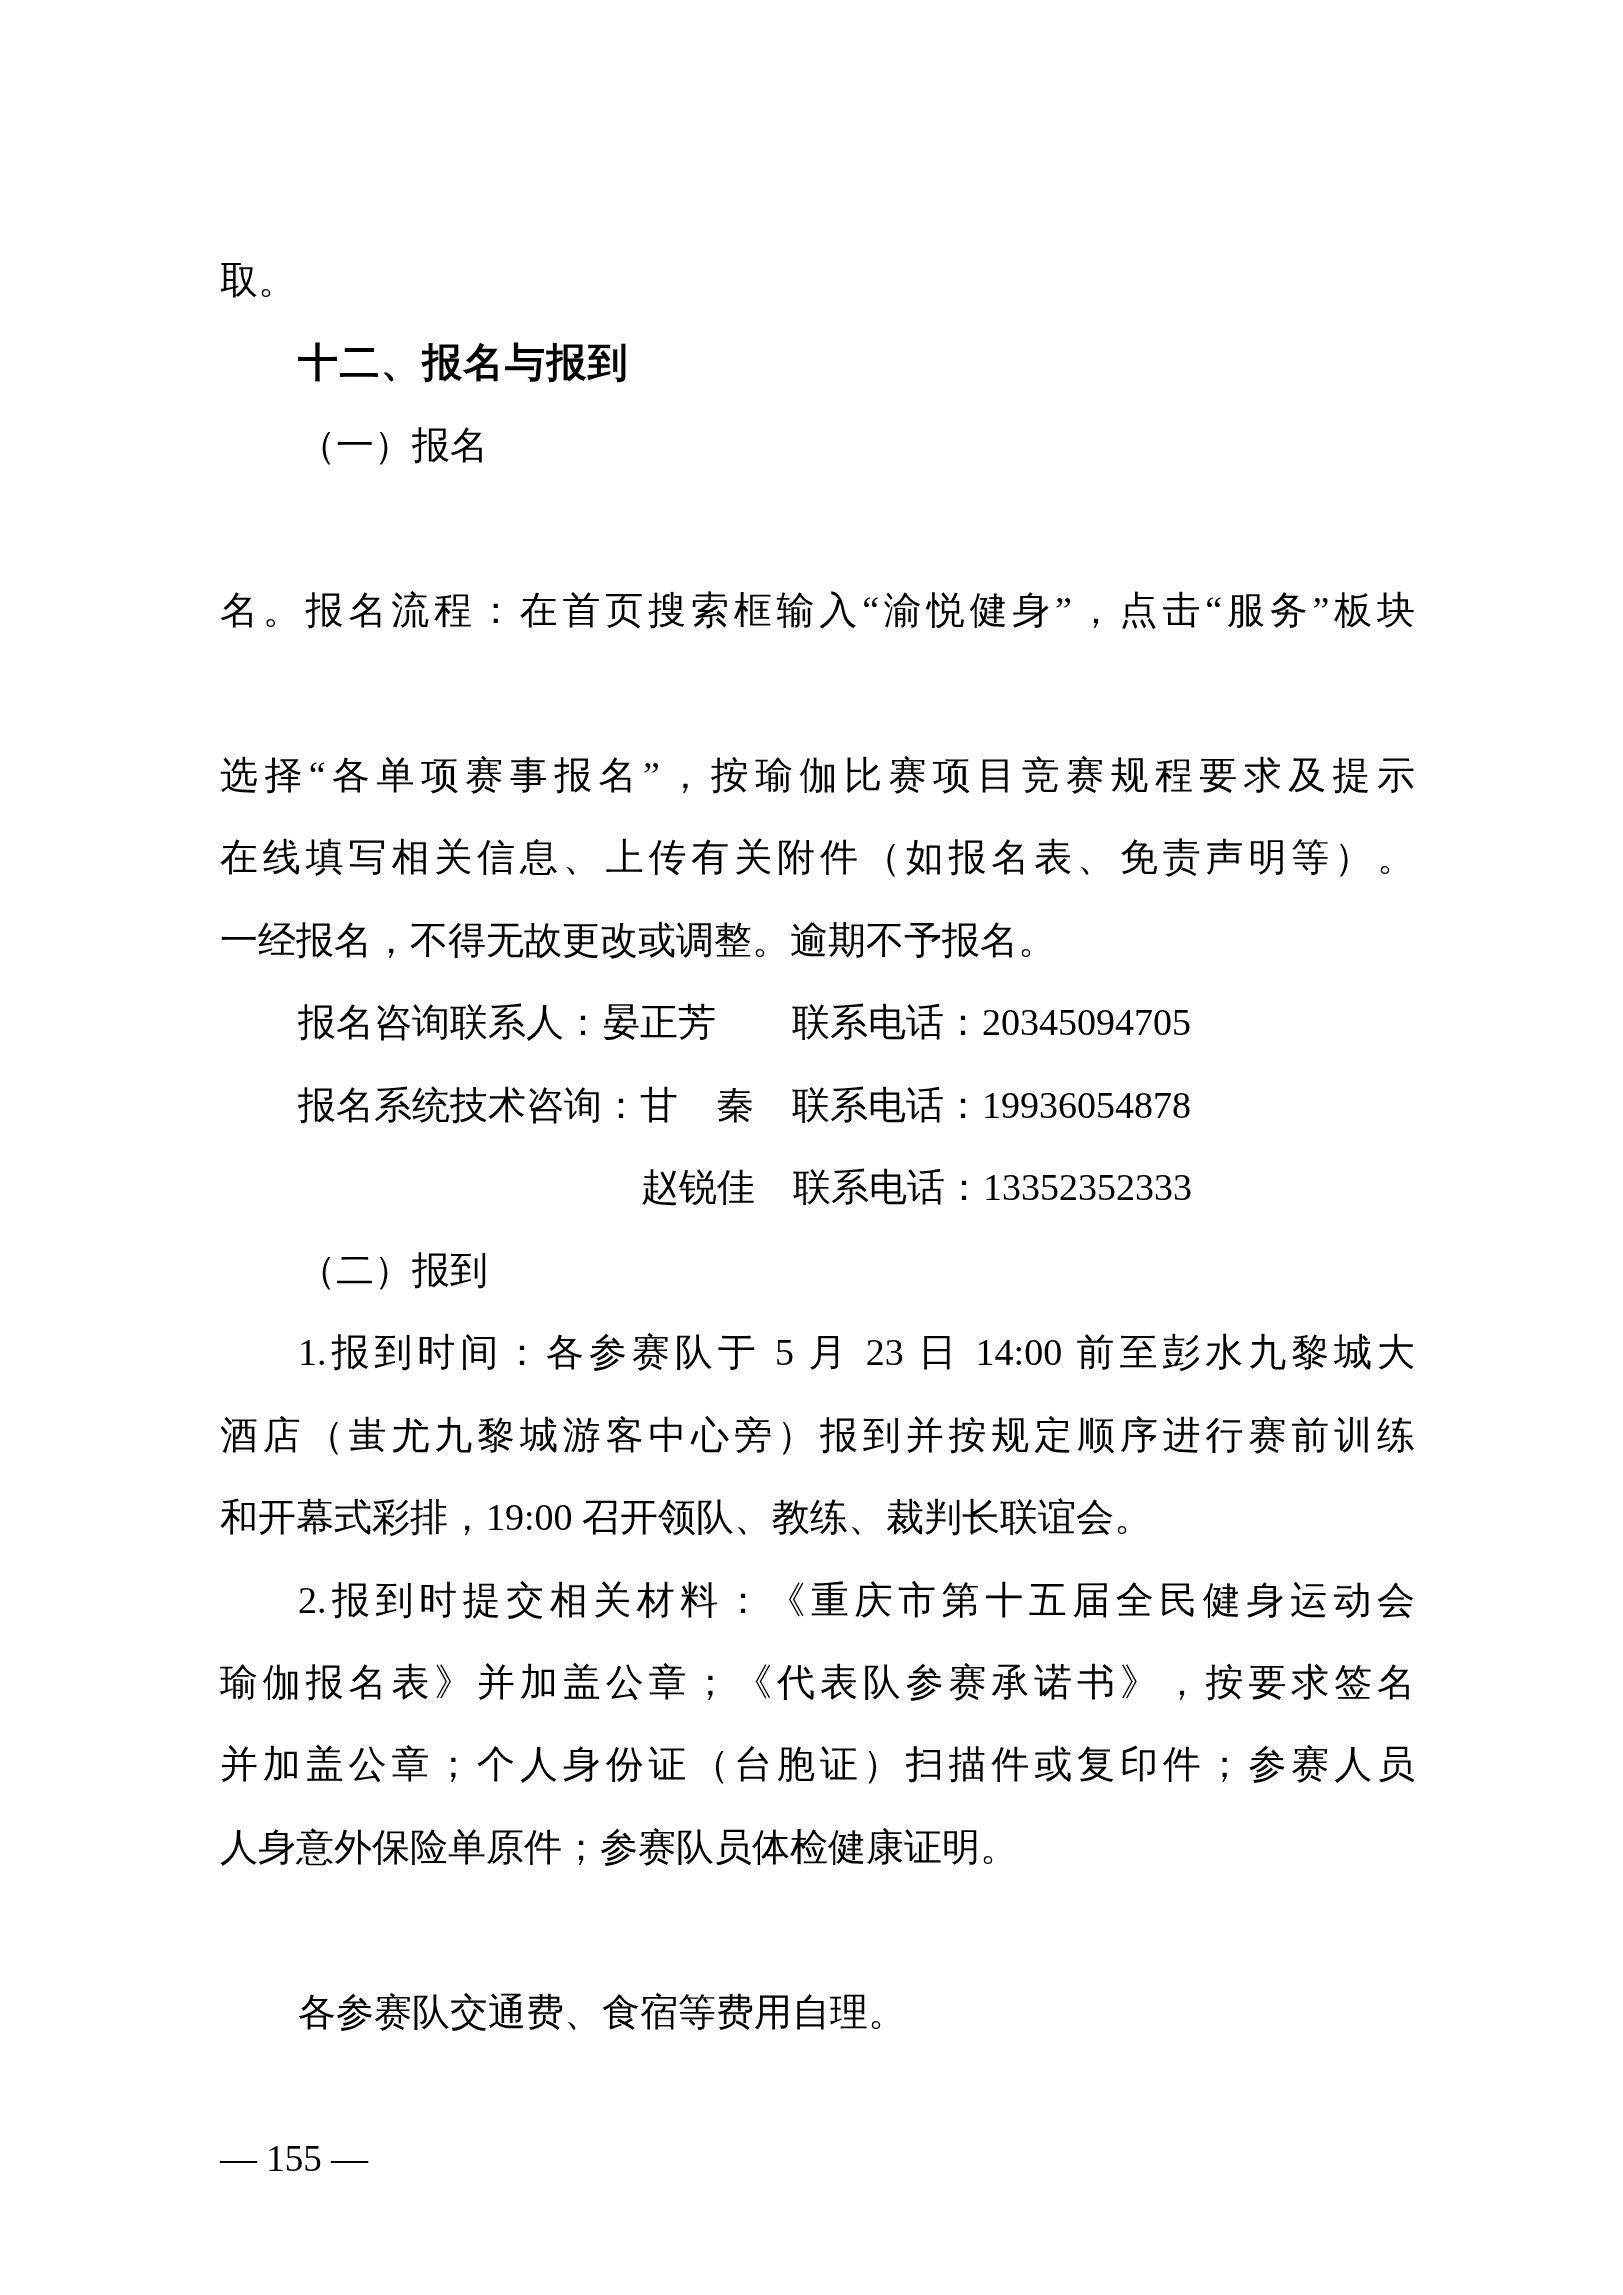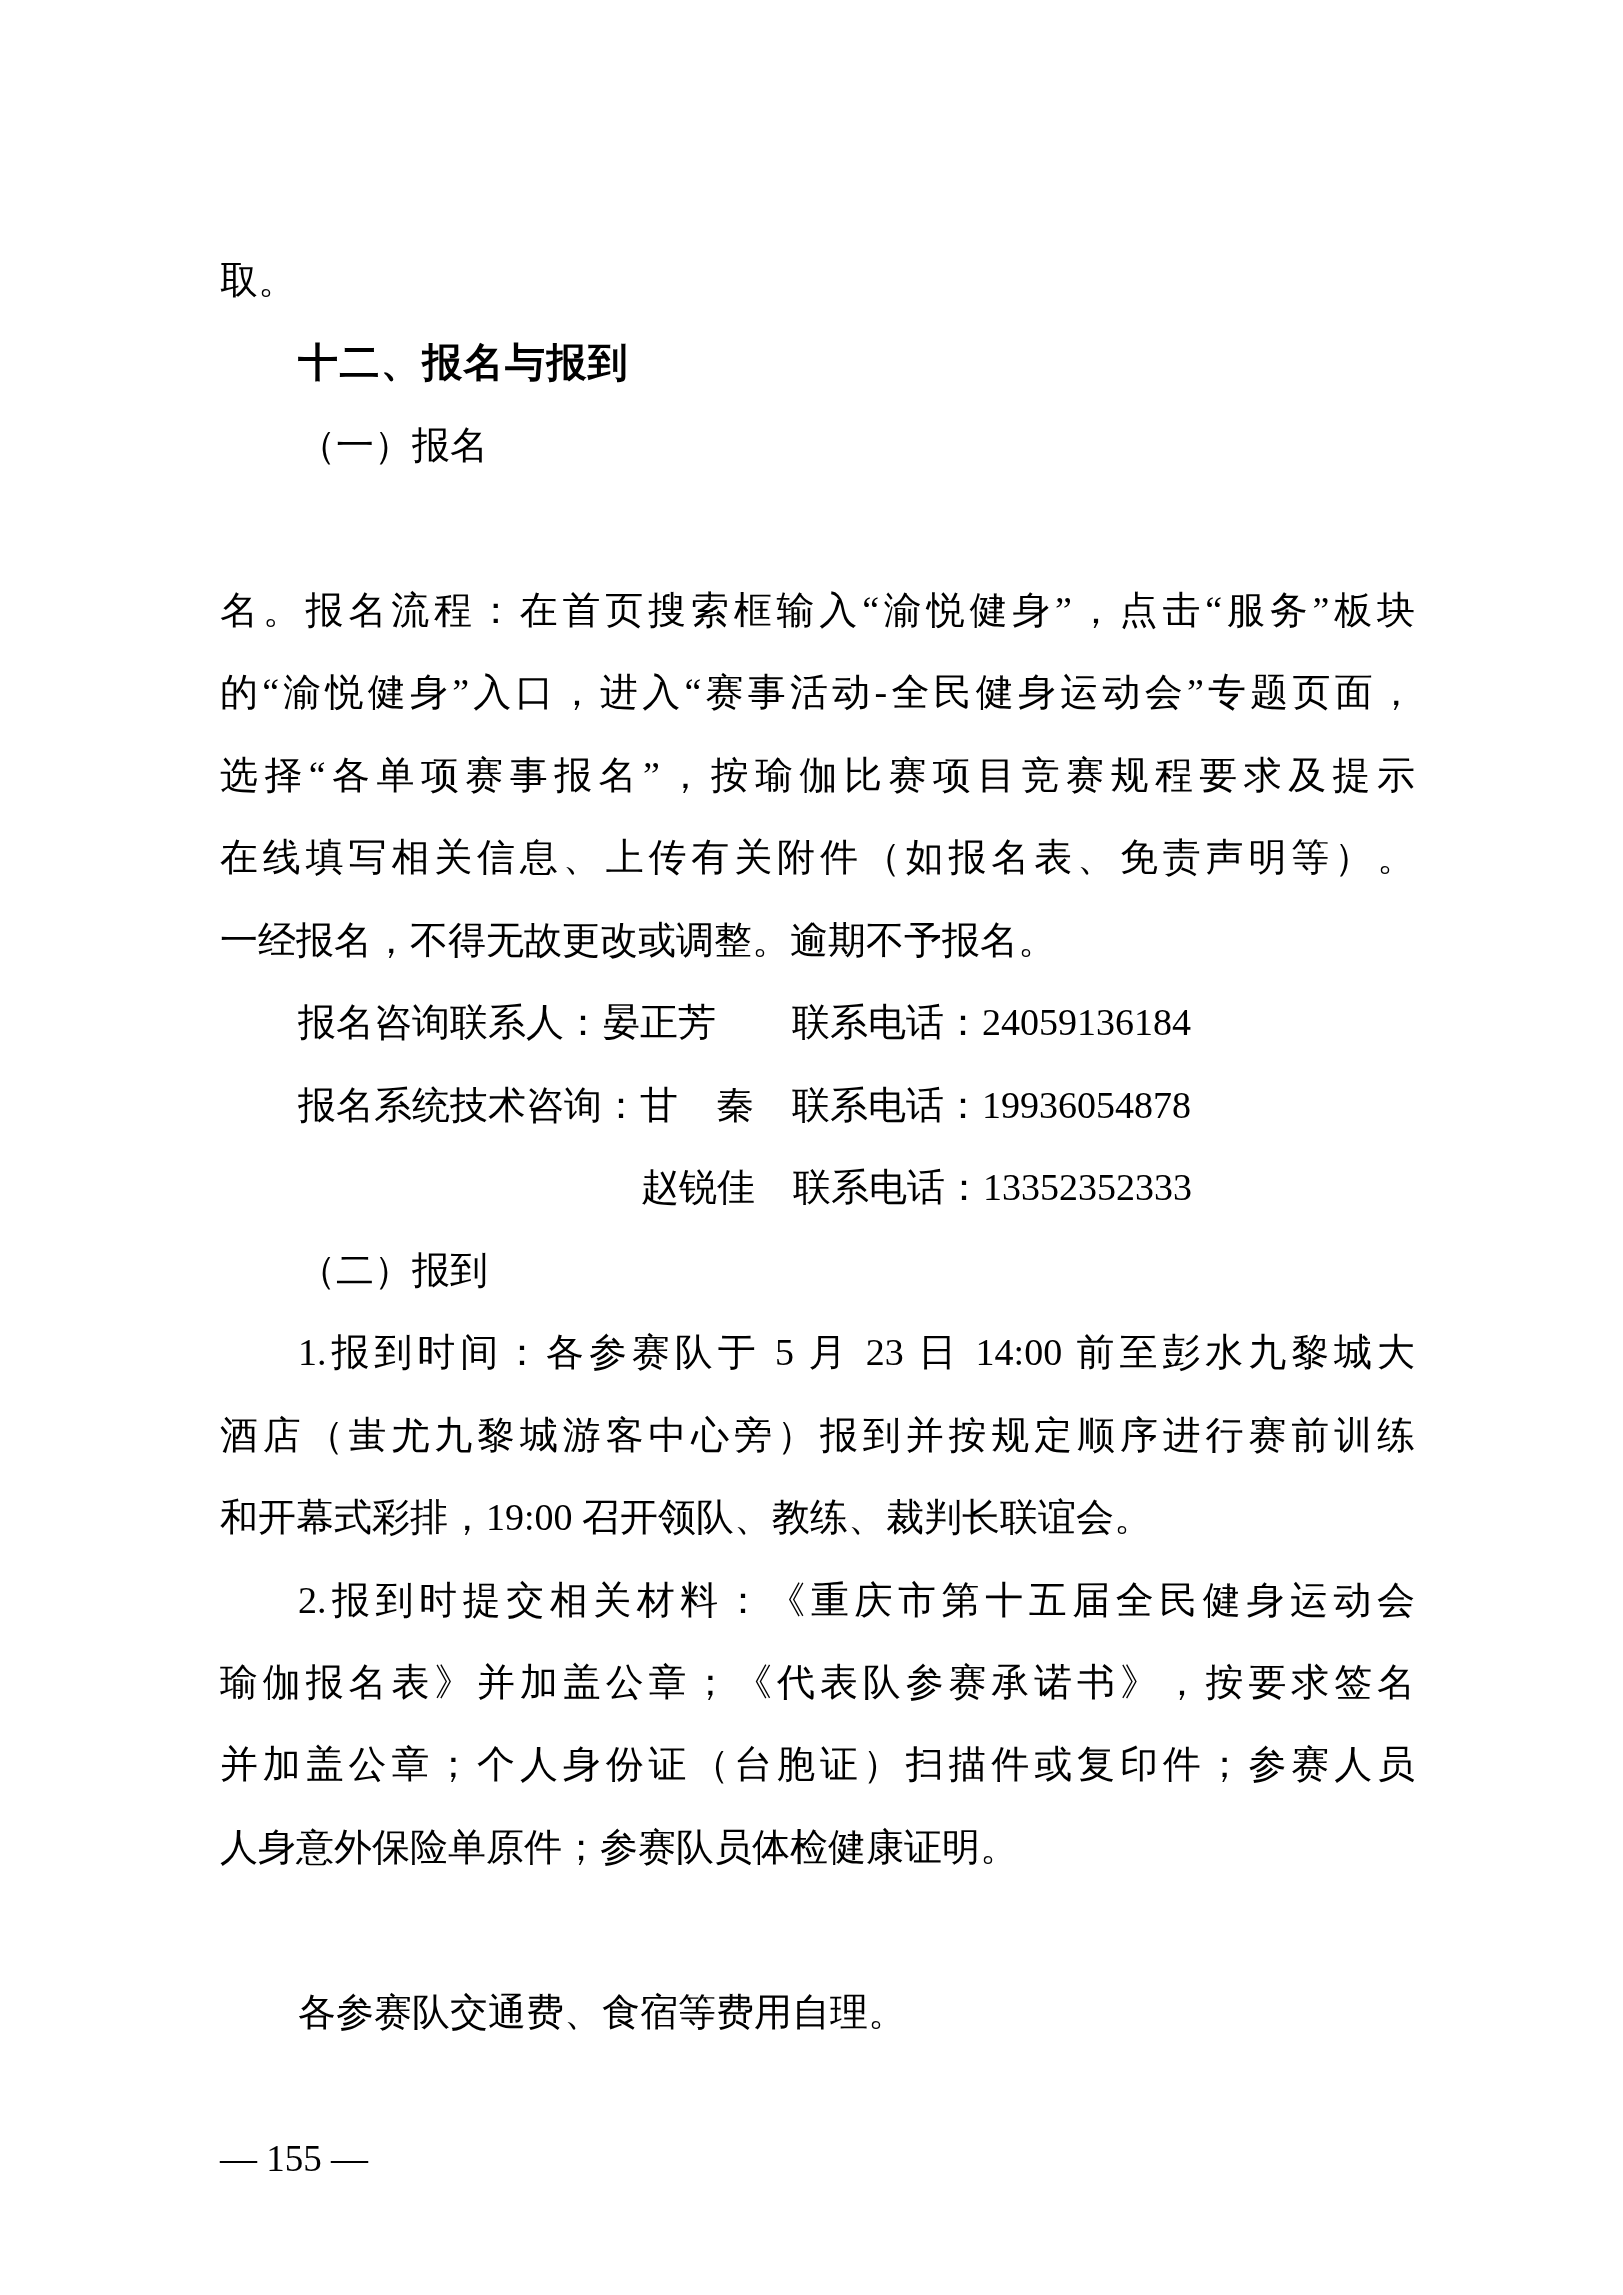--- a/index.html
+++ b/index.html
@@ -56,26 +56,25 @@
 
 <div class="page">
 
   <div class="tl" style="top:239px">取。</div>
 
   <div class="tl ind h" style="top:321px">十二、报名与报到</div>
 
   <div class="tl ind" style="top:404px">（一）报名</div>
 
   <div class="tl j" style="top:569px">名。报名流程：在首页搜索框输入“渝悦健身”，点击“服务”板块</div>
-  <div class="tl j" style="top:651px">的“渝悦健身”入口，进入“赛事活动-全民健身运动会”专题页面，</div>
   <div class="tl j" style="top:816px">在线填写相关信息、上传有关附件（如报名表、免责声明等）。</div>
   <div class="tl j" style="top:734px">选择“各单项赛事报名”，按瑜伽比赛项目竞赛规程要求及提示</div>
   <div class="tl" style="top:899px">一经报名，不得无故更改或调整。逾期不予报名。</div>
 
-  <div class="tl ind" style="top:981px">报名咨询联系人：晏正芳　　联系电话：24059136184</div>
+  <div class="tl ind" style="top:981px">报名咨询联系人：晏正芳　　联系电话：20345094705</div>
   <div class="tl ind" style="top:1064px">报名系统技术咨询：甘　秦　联系电话：19936054878</div>
   <div class="tl z" style="top:1146px">赵锐佳　联系电话：13352352333</div>
 
   <div class="tl ind" style="top:1229px">（二）报到</div>
 
   <div class="tl ind j" style="top:1311px">1.报到时间：各参赛队于 5 月 23 日 14:00 前至彭水九黎城大</div>
   <div class="tl j" style="top:1394px">酒店（蚩尤九黎城游客中心旁）报到并按规定顺序进行赛前训练</div>
   <div class="tl" style="top:1476px">和开幕式彩排，19:00 召开领队、教练、裁判长联谊会。</div>
 
   <div class="tl ind j" style="top:1559px">2.报到时提交相关材料：《重庆市第十五届全民健身运动会</div>

